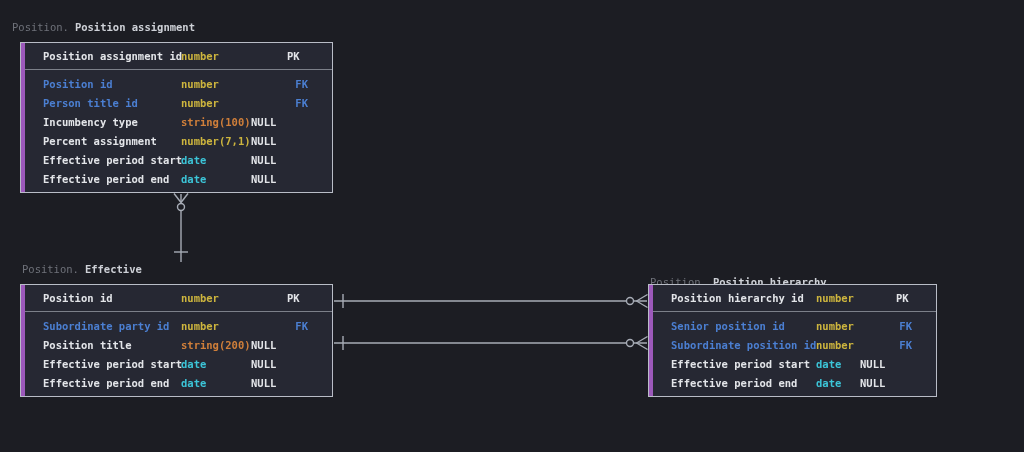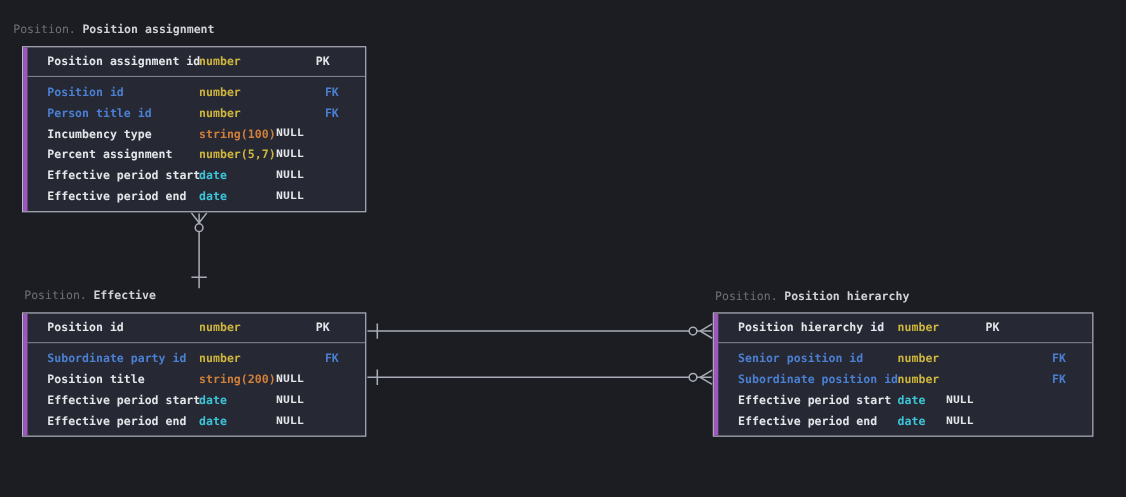--- a/index.html
+++ b/index.html
@@ -24,21 +24,21 @@
   }
   .accent{position:absolute;left:0;top:0;bottom:0;width:4px;background:var(--accent);}
   .grid-row{display:grid;align-items:center;padding-left:22px;white-space:nowrap;}
   .cols-a .grid-row{grid-template-columns:138px 70px 36px 1fr;}
   .cols-b .grid-row{grid-template-columns:145px 44px 36px 1fr;}
   .pk-row{height:26px;}
   .sep{height:1px;background:var(--separator);margin-left:4px;}
   .frows{padding:4px 0;}
   .frow{height:19px;}
   .c-name,.c-type,.c-null,.c-key{font-weight:700;}
-  .c-null{color:var(--text);font-family:Liberation Mono, monospace;}
+  .c-null{color:var(--text);}
   .c-key{justify-self:start;}
   .c-key[data-color="blue"]{justify-self:end;padding-right:24px;}
   [data-color="white"]{color:var(--text);}
   [data-color="blue"]{color:var(--blue);}
   [data-color="yellow"]{color:var(--yellow);}
   [data-color="orange"]{color:var(--orange);}
   [data-color="cyan"]{color:var(--cyan);}
 </style>
 </head>
 <body>
@@ -101,21 +101,21 @@
         <span class="c-key" data-color="blue">FK</span>
       </div>
       <div class="grid-row frow">
         <span class="c-name" data-color="white">Incumbency type</span>
         <span class="c-type" data-color="orange">string(100)</span>
         <span class="c-null">NULL</span>
         <span class="c-key" data-color="white"></span>
       </div>
       <div class="grid-row frow">
         <span class="c-name" data-color="white">Percent assignment</span>
-        <span class="c-type" data-color="yellow">number(5,7)</span>
+        <span class="c-type" data-color="yellow">number(7,1)</span>
         <span class="c-null">NULL</span>
         <span class="c-key" data-color="white"></span>
       </div>
       <div class="grid-row frow">
         <span class="c-name" data-color="white">Effective period start</span>
         <span class="c-type" data-color="cyan">date</span>
         <span class="c-null">NULL</span>
         <span class="c-key" data-color="white"></span>
       </div>
       <div class="grid-row frow">
@@ -160,24 +160,24 @@
       </div>
       <div class="grid-row frow">
         <span class="c-name" data-color="white">Effective period end</span>
         <span class="c-type" data-color="cyan">date</span>
         <span class="c-null">NULL</span>
         <span class="c-key" data-color="white"></span>
       </div>
     </div>
   </div>
 
-  <div class="etitle" style="left:650px;top:264px;">
+  <div class="etitle" style="left:650px;top:276px;">
     <span class="schema">Position.</span><span class="tname">Position hierarchy</span>
   </div>
-  <div class="etable cols-b" style="left:648px;top:284px;width:346px;height:113px;">
+  <div class="etable cols-b" style="left:648px;top:284px;width:289px;height:113px;">
     <div class="accent"></div>
     <div class="grid-row pk-row">
       <span class="c-name" data-color="white">Position hierarchy id</span>
       <span class="c-type" data-color="yellow">number</span>
       <span class="c-null"></span>
       <span class="c-key" data-color="white">PK</span>
     </div>
     <div class="sep"></div>
     <div class="frows">
       <div class="grid-row frow">

